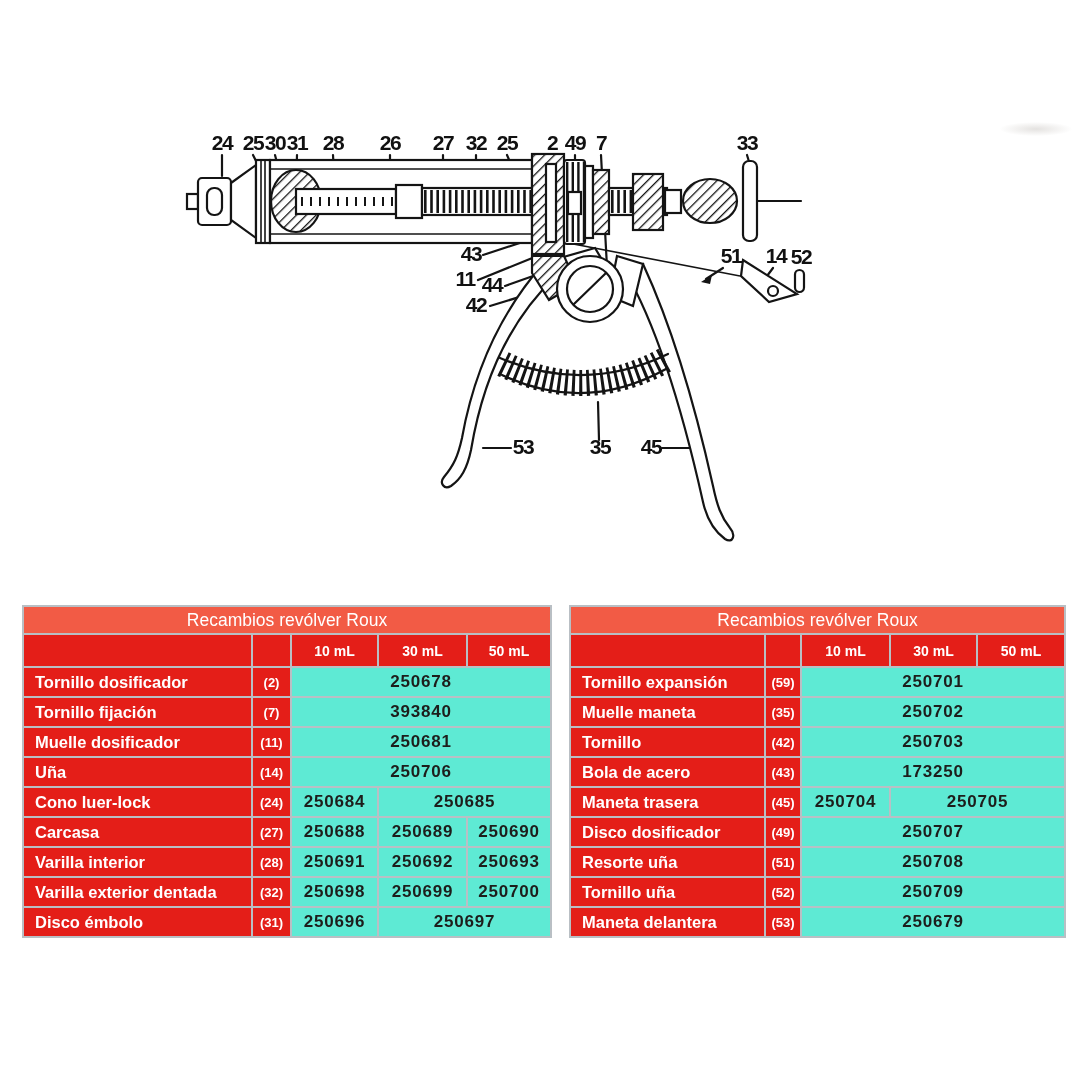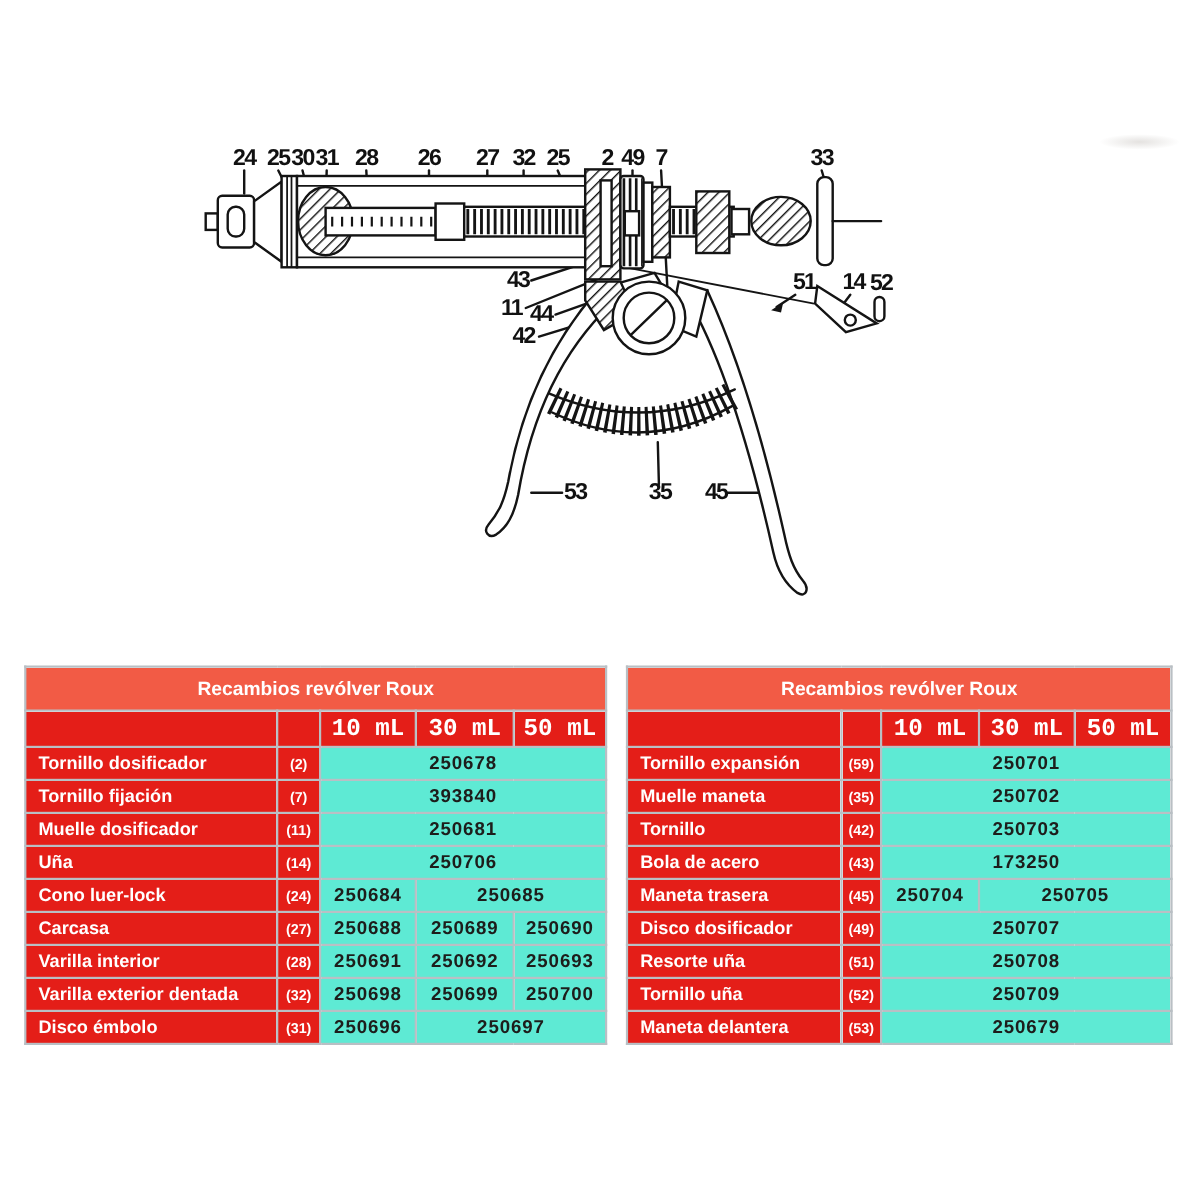--- a/index.html
+++ b/index.html
@@ -23,24 +23,24 @@
   svg .ribs { stroke:#141414; fill:none; }
   svg .callout {
     font-family:"Liberation Sans", sans-serif; font-weight:700; font-size:21px;
     letter-spacing:-1.5px; fill:#111; text-anchor:middle;
   }
   
   .tables-row { position:absolute; top:605px; left:22px; display:flex; gap:17px; }
   table.parts { border-collapse:collapse; table-layout:fixed; }
   table.parts td { border:2px solid #b9bfc4; box-sizing:border-box; overflow:hidden; white-space:nowrap; }
   .parts .title-cell {
-    background:#f25b45; color:#fff; font-weight:700; font-size:17.5px;
-    text-align:center; height:40px;
-  }
-  .parts .hdr { background:#e41e18; height:33px; color:#fff; font-weight:700; font-size:22px; text-align:center;font-family:Liberation Mono, monospace; }
+    background:#f25b45; color:#fff; font-weight:400; font-size:17.5px;
+    text-align:center; height:28px;
+  }
+  .parts .hdr { background:#e41e18; height:33px; color:#fff; font-weight:700; font-size:14px; text-align:center; }
   .parts .name { background:#e41e18; color:#fff; font-weight:700; font-size:16.5px; padding:0 0 0 11px; height:30px; text-align:left; }
   .parts .ref  { background:#e41e18; color:#fff; font-weight:700; font-size:13px; text-align:center; padding:0; }
   .parts .val  { background:#5eead4; color:#1d1d1b; font-weight:700; font-size:17px; text-align:center; letter-spacing:0.8px; }
 </style>
 </head>
 <body>
 
 <div class="artifact"></div>
 
 <div class="diagram">

